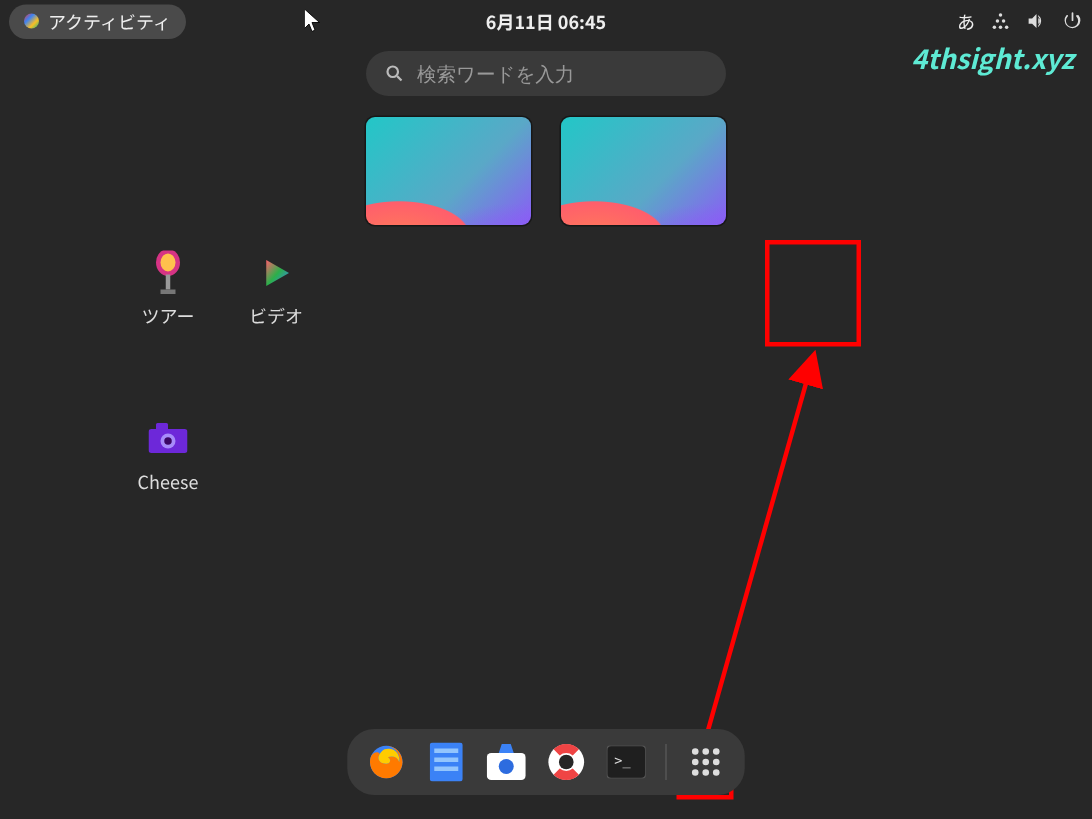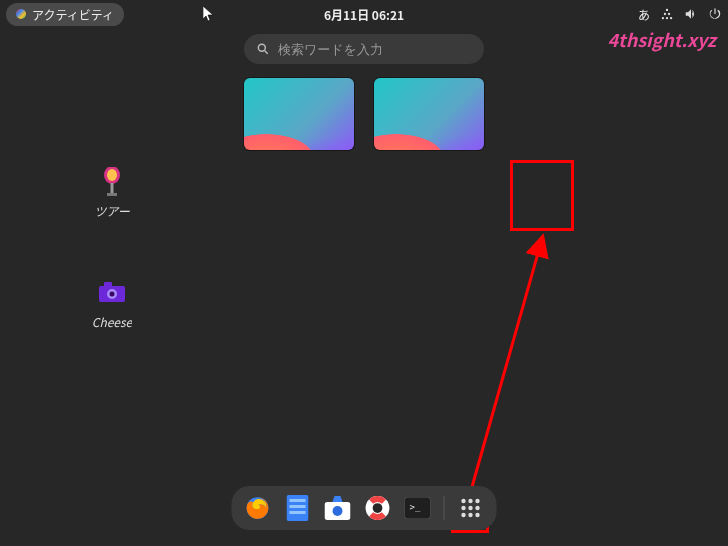--- a/index.html
+++ b/index.html
@@ -25,21 +25,21 @@
   display: flex; align-items: center; gap: 6px;
 }
 .activities-dot {
   width: 10px; height: 10px; border-radius: 50%;
   background: linear-gradient(135deg,#e33,#3b82f6,#fbbf24,#10b981);
 }
 .center-dt { position: absolute; left: 50%; transform: translateX(-50%); top: 6px; font-weight: 600; }
 .status { margin-left: auto; display: flex; gap: 10px; align-items: center; }
 .watermark {
   position: absolute; right: 12px; top: 26px;
-  color: #ec4899; font-size: 18px; font-style: italic; font-weight: 600;
+  color: #5eead4; font-size: 18px; font-style: italic; font-weight: 600;
 }
 .cursor { position: absolute; left: 203px; top: 6px; color: #ccc; font-size: 14px; pointer-events: none; }
 .search-wrap { display: flex; justify-content: center; margin-top: 6px; }
 .search {
   width: 240px; height: 30px;
   background: #3a3a3a; border-radius: 15px;
   display: flex; align-items: center; padding: 0 12px; gap: 8px;
   color: #aaa; font-size: 13px; justify-content: center;
 }
 .search input {
@@ -55,21 +55,20 @@
     linear-gradient(135deg, #22c7c7 0%, #5aa8c7 60%, #8b5cf6 100%);
   box-shadow: 0 0 0 1px rgba(0,0,0,.4);
 }
 .app-grid {
   margin-top: 18px;
   padding: 0 52px;
   display: grid;
   grid-template-columns: repeat(8, 72px);
   gap: 0;
   justify-content: center;
-  font-style: italic;
 }
 .app {
   display: flex; flex-direction: column; align-items: center; gap: 6px;
   width: 72px;
 }
 .app .lbl { font-size: 12px; color: #ddd; text-align: center; white-space: nowrap; overflow: hidden; text-overflow: ellipsis; max-width: 66px; }
 .app-icon { width: 28px; height: 28px; display: flex; align-items: center; justify-content: center; }
 .app-row2 { margin-top: 60px; }
 .folder-bg {
   width: 52px; height: 52px;
@@ -97,21 +96,21 @@
 svg { display: block; }
 </style>
 </head>
 <body>
 
 <div class="topbar">
   <div class="activities">
     <span class="activities-dot"></span>
     <span>アクティビティ</span>
   </div>
-  <div class="center-dt">6月11日 06:21</div>
+  <div class="center-dt">6月11日 06:45</div>
   <div class="status">
     <span>あ</span>
     <span>
       <svg width="14" height="14" viewBox="0 0 24 24" fill="#ddd">
           <circle cx="5" cy="19" r="2"></circle>
           <circle cx="12" cy="19" r="2"></circle>
           <circle cx="19" cy="19" r="2"></circle>
           <circle cx="8.5" cy="12" r="2"></circle>
           <circle cx="15.5" cy="12" r="2"></circle>
           <circle cx="12" cy="5" r="2"></circle>
@@ -159,20 +158,35 @@
   <div class="app">
     <div class="app-icon">
       <svg width="26" height="30" viewBox="0 0 26 30">
           <ellipse cx="13" cy="8" rx="8" ry="9" fill="#d63384"></ellipse>
           <ellipse cx="13" cy="8" rx="5" ry="6" fill="#ffc14d"></ellipse>
           <rect x="11.5" y="16" width="3" height="10" fill="#999"></rect>
           <rect x="8" y="26" width="10" height="3" fill="#777"></rect>
         </svg>
     </div>
     <span class="lbl">ツアー</span>
+  </div>
+  <div class="app">
+    <div class="app-icon">
+      <svg width="26" height="26" viewBox="0 0 24 24">
+          <path d="M6 4l14 8-14 8z" fill="url(#vg)"></path>
+          <defs>
+            <linearGradient id="vg" x1="0" y1="0" x2="1" y2="1">
+              <stop offset="0" stop-color="#ff5e6c"></stop>
+              <stop offset=".5" stop-color="#2bb04a"></stop>
+              <stop offset="1" stop-color="#3b82f6"></stop>
+            </linearGradient>
+          </defs>
+        </svg>
+    </div>
+    <span class="lbl">ビデオ</span>
   </div>
 </div>
 
 <div class="app-grid app-row2">
   <div class="app">
     <div class="app-icon">
       <svg width="26" height="26" viewBox="0 0 26 26">
           <rect y="6" width="26" height="16" rx="2" fill="#6d28d9"></rect>
           <rect x="5" y="2" width="8" height="6" rx="1" fill="#6d28d9"></rect>
           <circle cx="13" cy="14" r="5" fill="#a78bfa"></circle>

